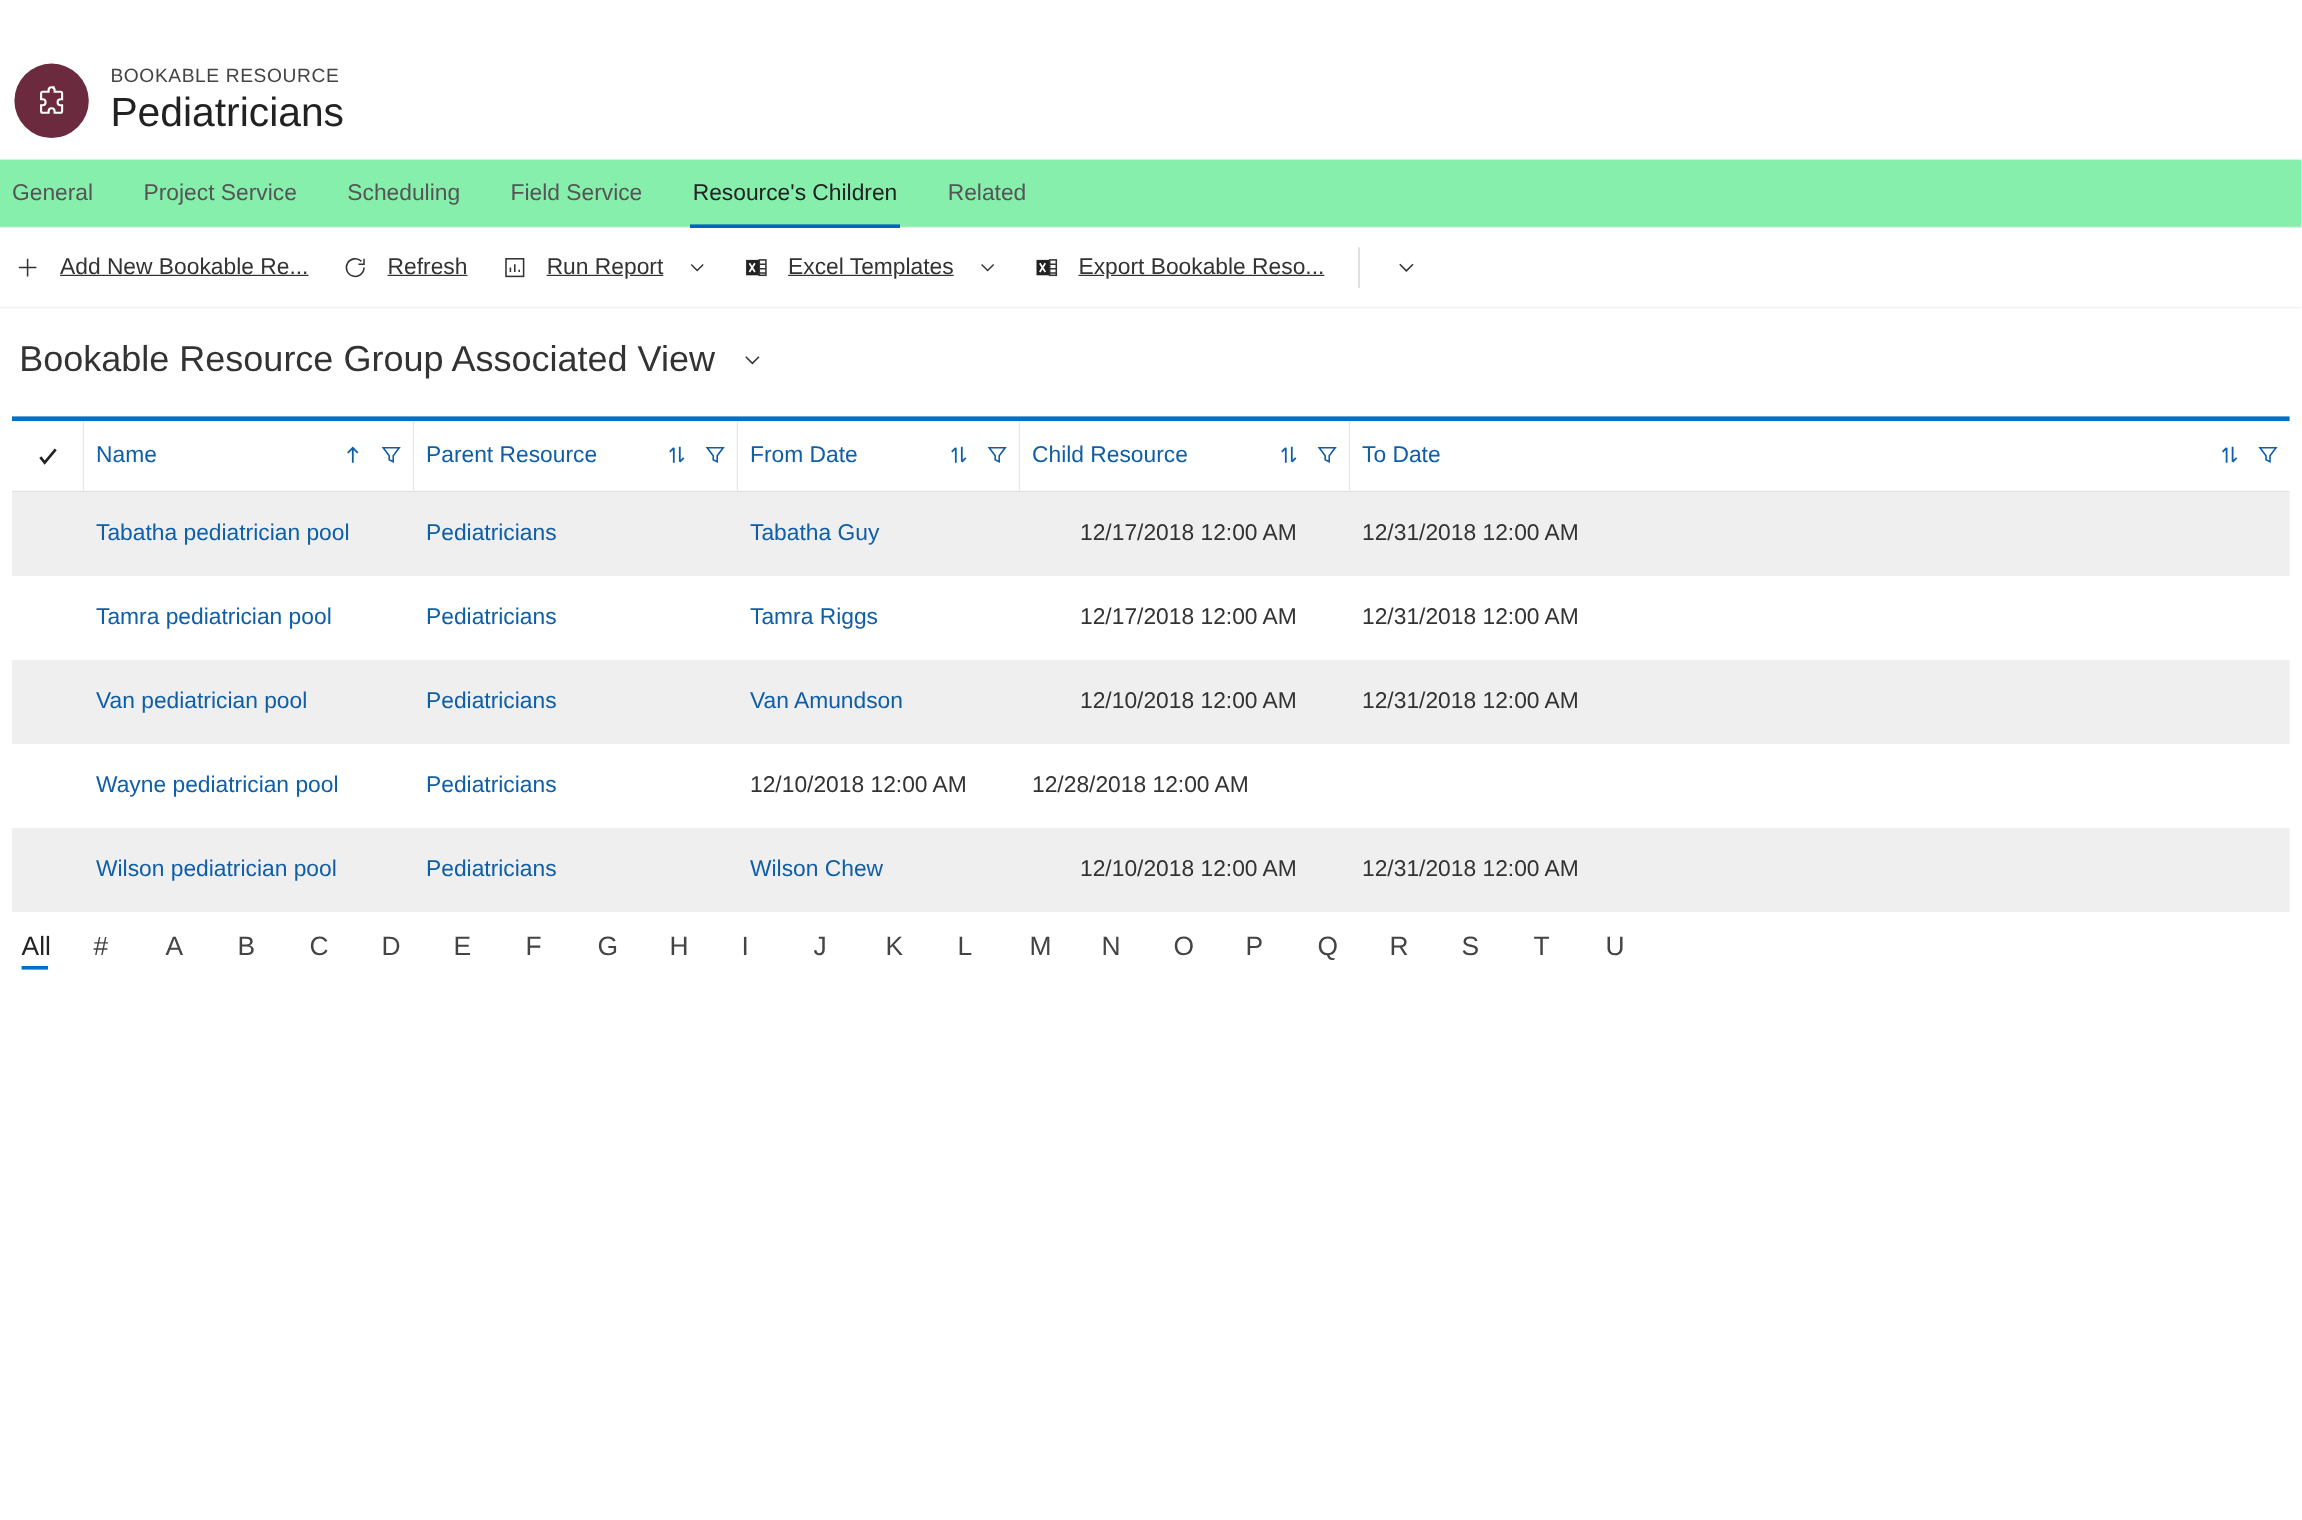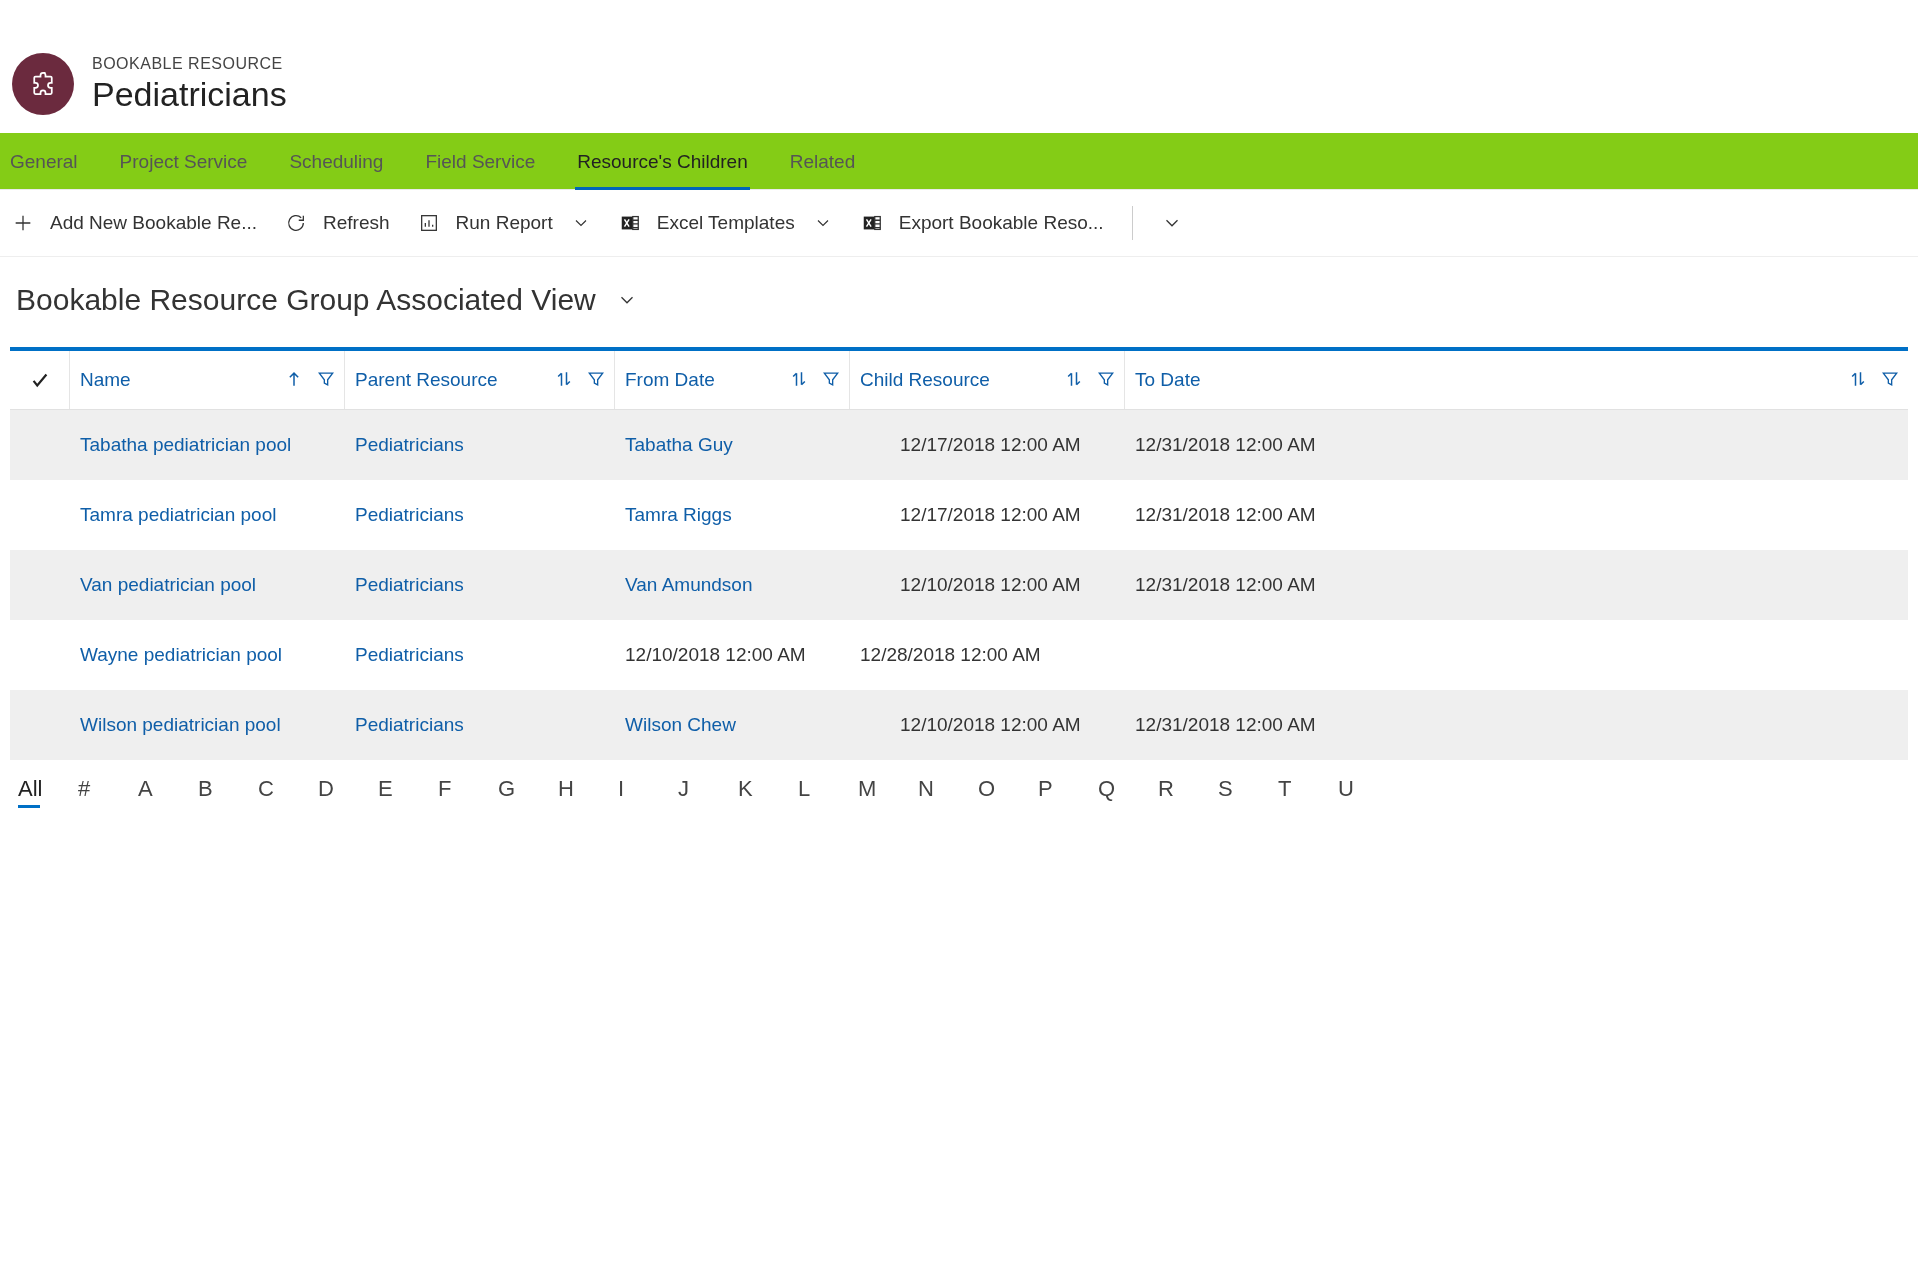--- a/index.html
+++ b/index.html
@@ -52,21 +52,21 @@
       color: #222;
       font-weight: 400;
     }
 
     
     .tabs {
       display: flex;
       gap: 38px;
       padding: 0 8px;
       border-bottom: 1px solid #eaeaea;
-      background: #84cc16;
+      background: #86efac;
     }
     .tab {
       padding: 18px 2px 16px 2px;
       font-size: 19px;
       color: #555;
       cursor: pointer;
       position: relative;
     }
     .tab.active {
       color: #222;
@@ -81,20 +81,21 @@
       background: #0066b8;
     }
 
     
     .toolbar {
       display: flex;
       align-items: center;
       gap: 28px;
       padding: 16px 12px 16px 12px;
       border-bottom: 1px solid #eee;
+      text-decoration: underline;
     }
     .toolbar-item {
       display: flex;
       align-items: center;
       gap: 16px;
       font-size: 19px;
       color: #333;
       cursor: pointer;
       white-space: nowrap;
     }

